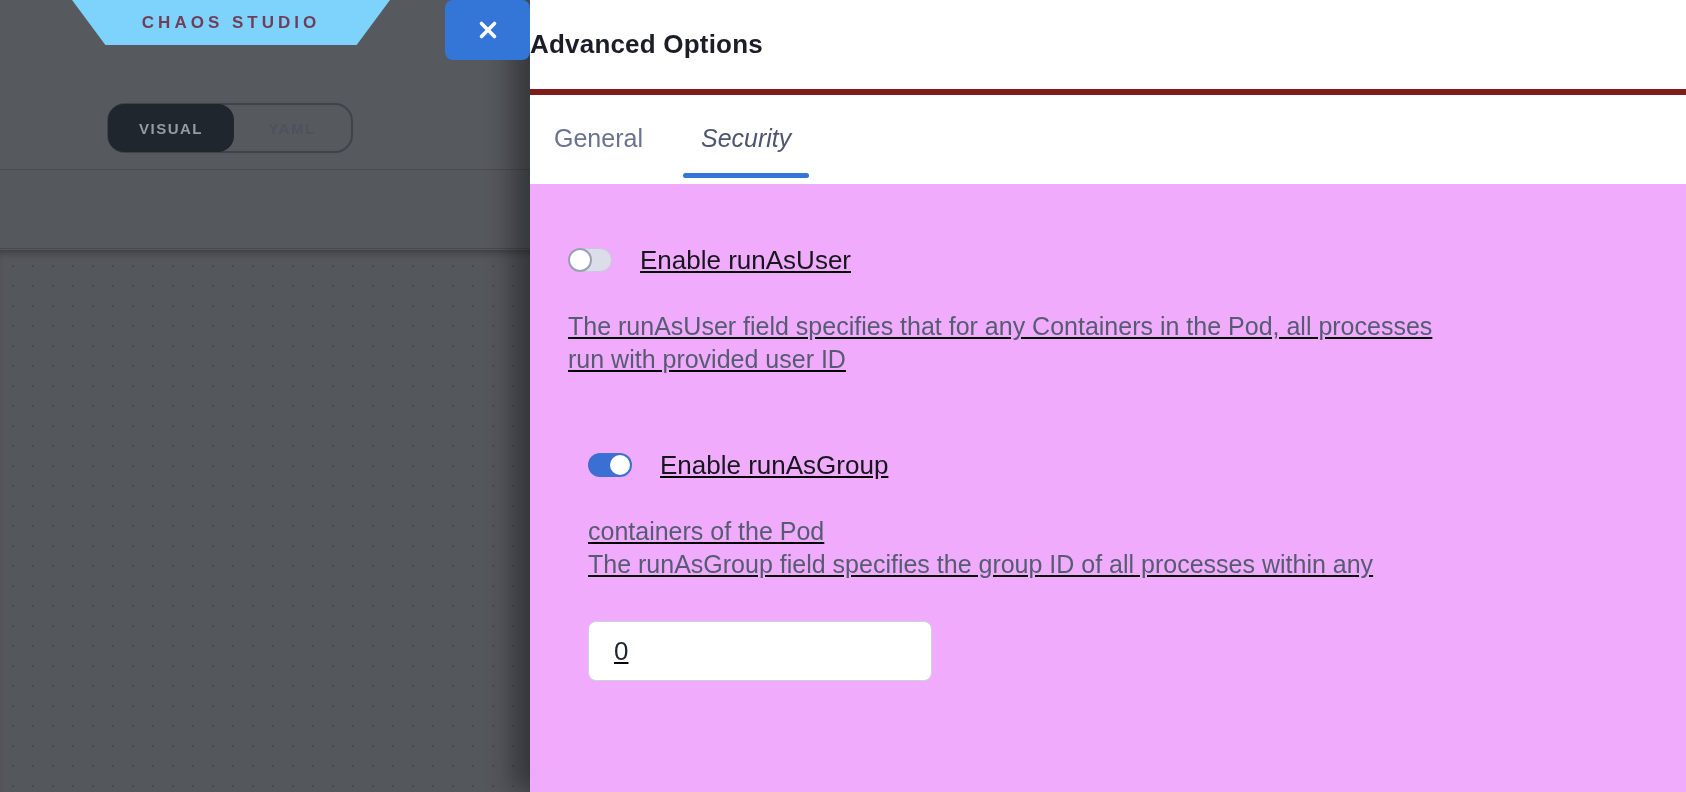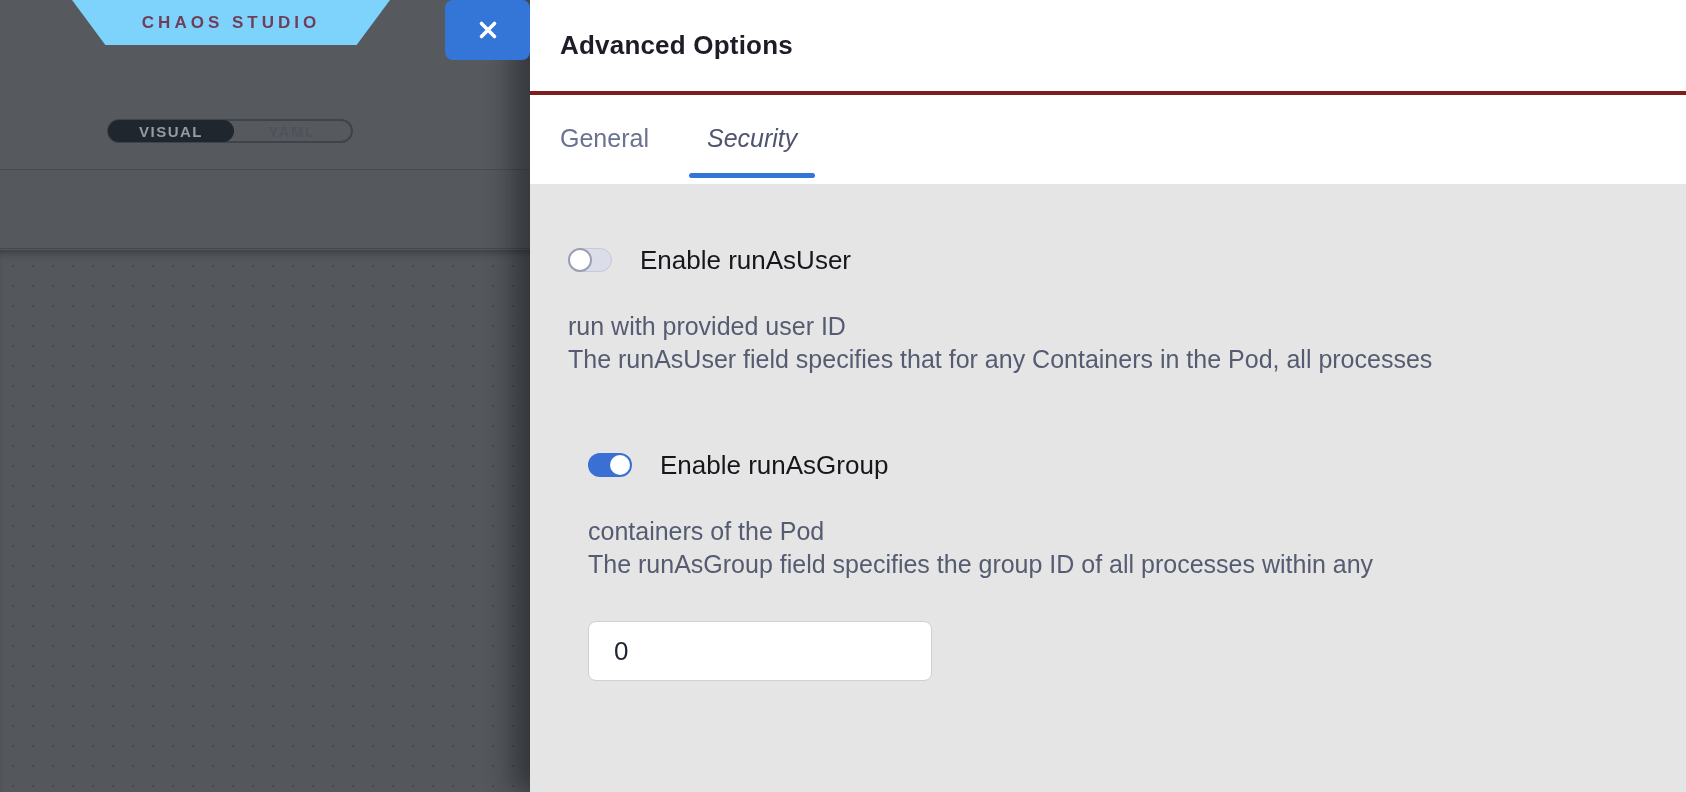--- a/index.html
+++ b/index.html
@@ -24,21 +24,21 @@
     position: absolute; left: 72px; top: 0; width: 318px; height: 45px;
     background: #7dd3fc;
     clip-path: polygon(0 0, 100% 0, 89.5% 100%, 10.5% 100%);
     display: flex; align-items: center; justify-content: center;
   }
   .logo-banner span {
     font-size: 17px; font-weight: 700; letter-spacing: 4px;
     color: #713e5a; text-transform: uppercase; white-space: nowrap;
   }
   .segmented {
-    position: absolute; left: 107px; top: 119px; width: 246px; height: 24px;
+    position: absolute; left: 107px; top: 103px; width: 246px; height: 50px;
     border: 2px solid #3f444c; border-radius: 18px;
     display: flex; align-items: stretch;
   }
   .seg {
     flex: 1; display: flex; align-items: center; justify-content: center;
     font-size: 15px; font-weight: 700; letter-spacing: 1.5px; cursor: pointer;
   }
   .seg.selected {
     background: #20262e; border-radius: 16px; color: #969ba3;
     margin: -1px; flex: 0 0 126px;
@@ -67,45 +67,45 @@
   .close-btn svg { display: block; }
 
   
   .drawer {
     position: absolute; left: 530px; top: 0; width: 1156px; height: 792px;
     background: #ffffff;
     box-shadow: -18px 0 24px rgba(15,17,20,0.45);
     z-index: 4;
   }
   .drawer-header {
-    height: 95px; border-bottom: 4px solid #7f1d1d;
-    display: flex; align-items: center; padding-left: 30px;
+    height: 95px; border-bottom: 6px solid #7f1d1d;
+    display: flex; align-items: center; 
   }
   .drawer-title {
     font-size: 26px; font-weight: 600; color: #1d1d27; letter-spacing: 0.2px;
   }
   .tabs {
-    height: 87px; display: flex; align-items: center; padding-left: 12px;
+    height: 87px; display: flex; align-items: center; padding-left: 6px;
     background: #ffffff; position: relative;
   }
   .tab {
     position: relative; height: 100%; display: flex; align-items: center;
     padding: 0 18px; margin-right: 22px; font-size: 25px; cursor: pointer;
     color: #6b7190;
   }
   .tab.active { color: #4f556f; font-style: italic; }
   .tab .underline {
     position: absolute; left: 0; right: 0; bottom: 4px; height: 5px;
     border-radius: 3px; background: #3376d8; display: none;
   }
   .tab.active .underline { display: block; }
 
   .drawer-content {
     position: absolute; left: 0; top: 184px; right: 0; bottom: 0;
-    background: #e5e5e5; padding: 64px 60px 0 38px;
+    background: #f0abfc; padding: 64px 60px 0 38px; text-decoration: underline;
   }
   .toggle-row { display: flex; align-items: center; height: 24px; }
   .toggle {
     position: relative; width: 44px; height: 24px; border-radius: 12px;
     flex: 0 0 44px; cursor: pointer;
   }
   .toggle.off { background: #dbdde9; border: 1px solid #c6c9da; }
   .toggle.off .knob {
     position: absolute; left: -1px; top: -1px; width: 24px; height: 24px;
     border-radius: 50%; background: #ffffff; border: 2px solid #9b9fb4;
@@ -175,22 +175,22 @@
   <section class="drawer-content">
 
     <div class="section-group">
       <div class="toggle-row">
         <span class="toggle off">
           <span class="knob"></span>
         </span>
         <span class="toggle-label">Enable runAsUser</span>
       </div>
       <div class="description">
+        <div>The runAsUser field specifies that for any Containers in the Pod, all processes</div>
         <div>run with provided user ID</div>
-        <div>The runAsUser field specifies that for any Containers in the Pod, all processes</div>
       </div>
     </div>
 
     <div class="section-group">
       <div class="toggle-row">
         <span class="toggle on">
           <span class="knob"></span>
         </span>
         <span class="toggle-label">Enable runAsGroup</span>
       </div>

